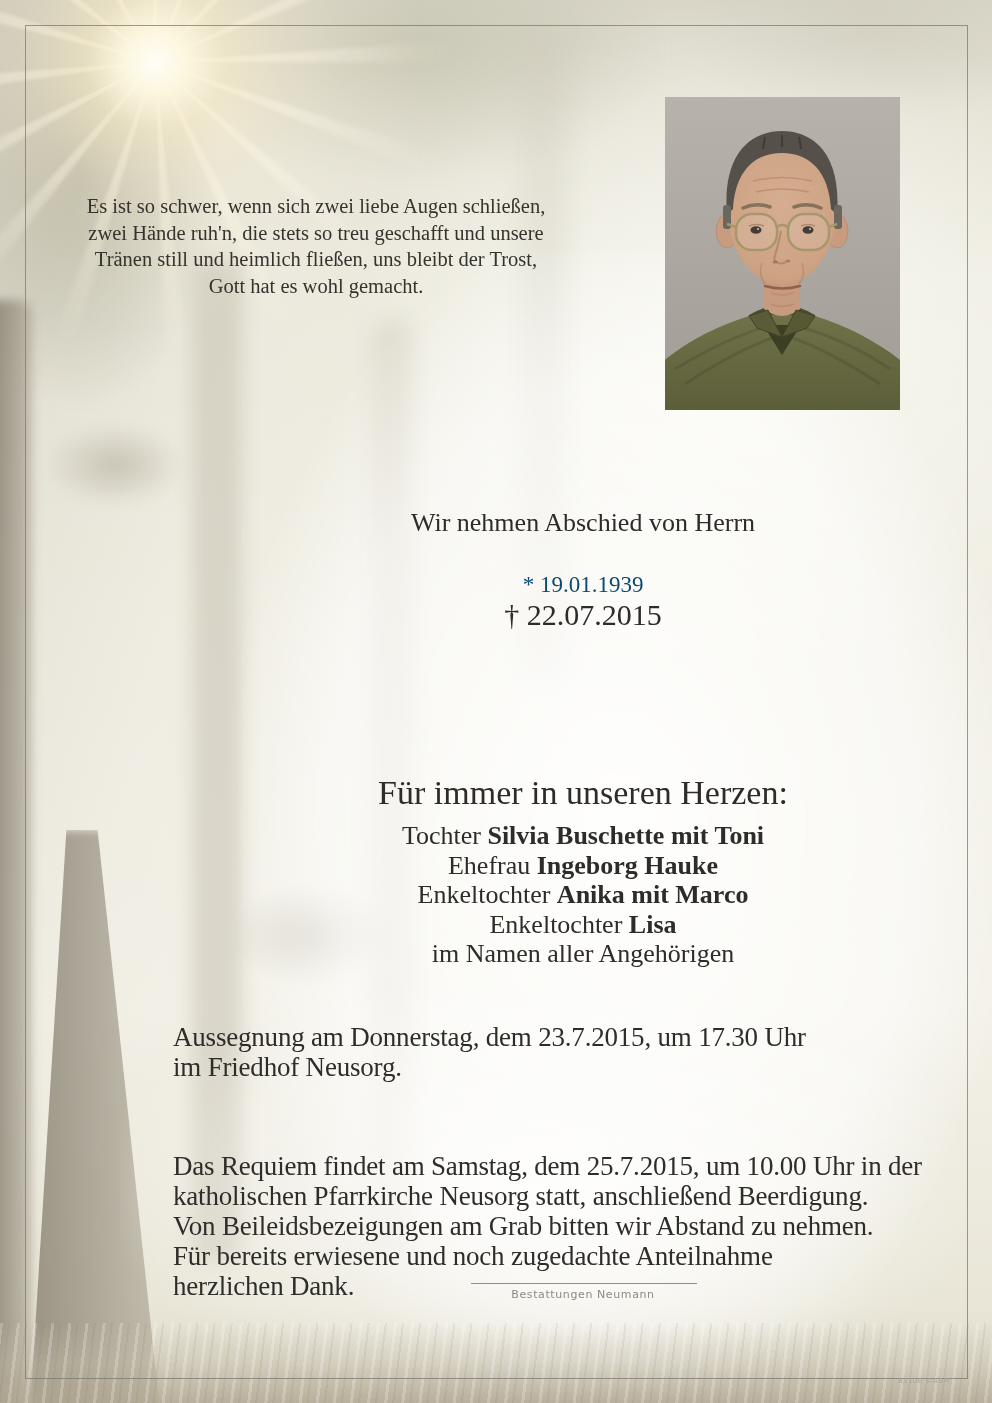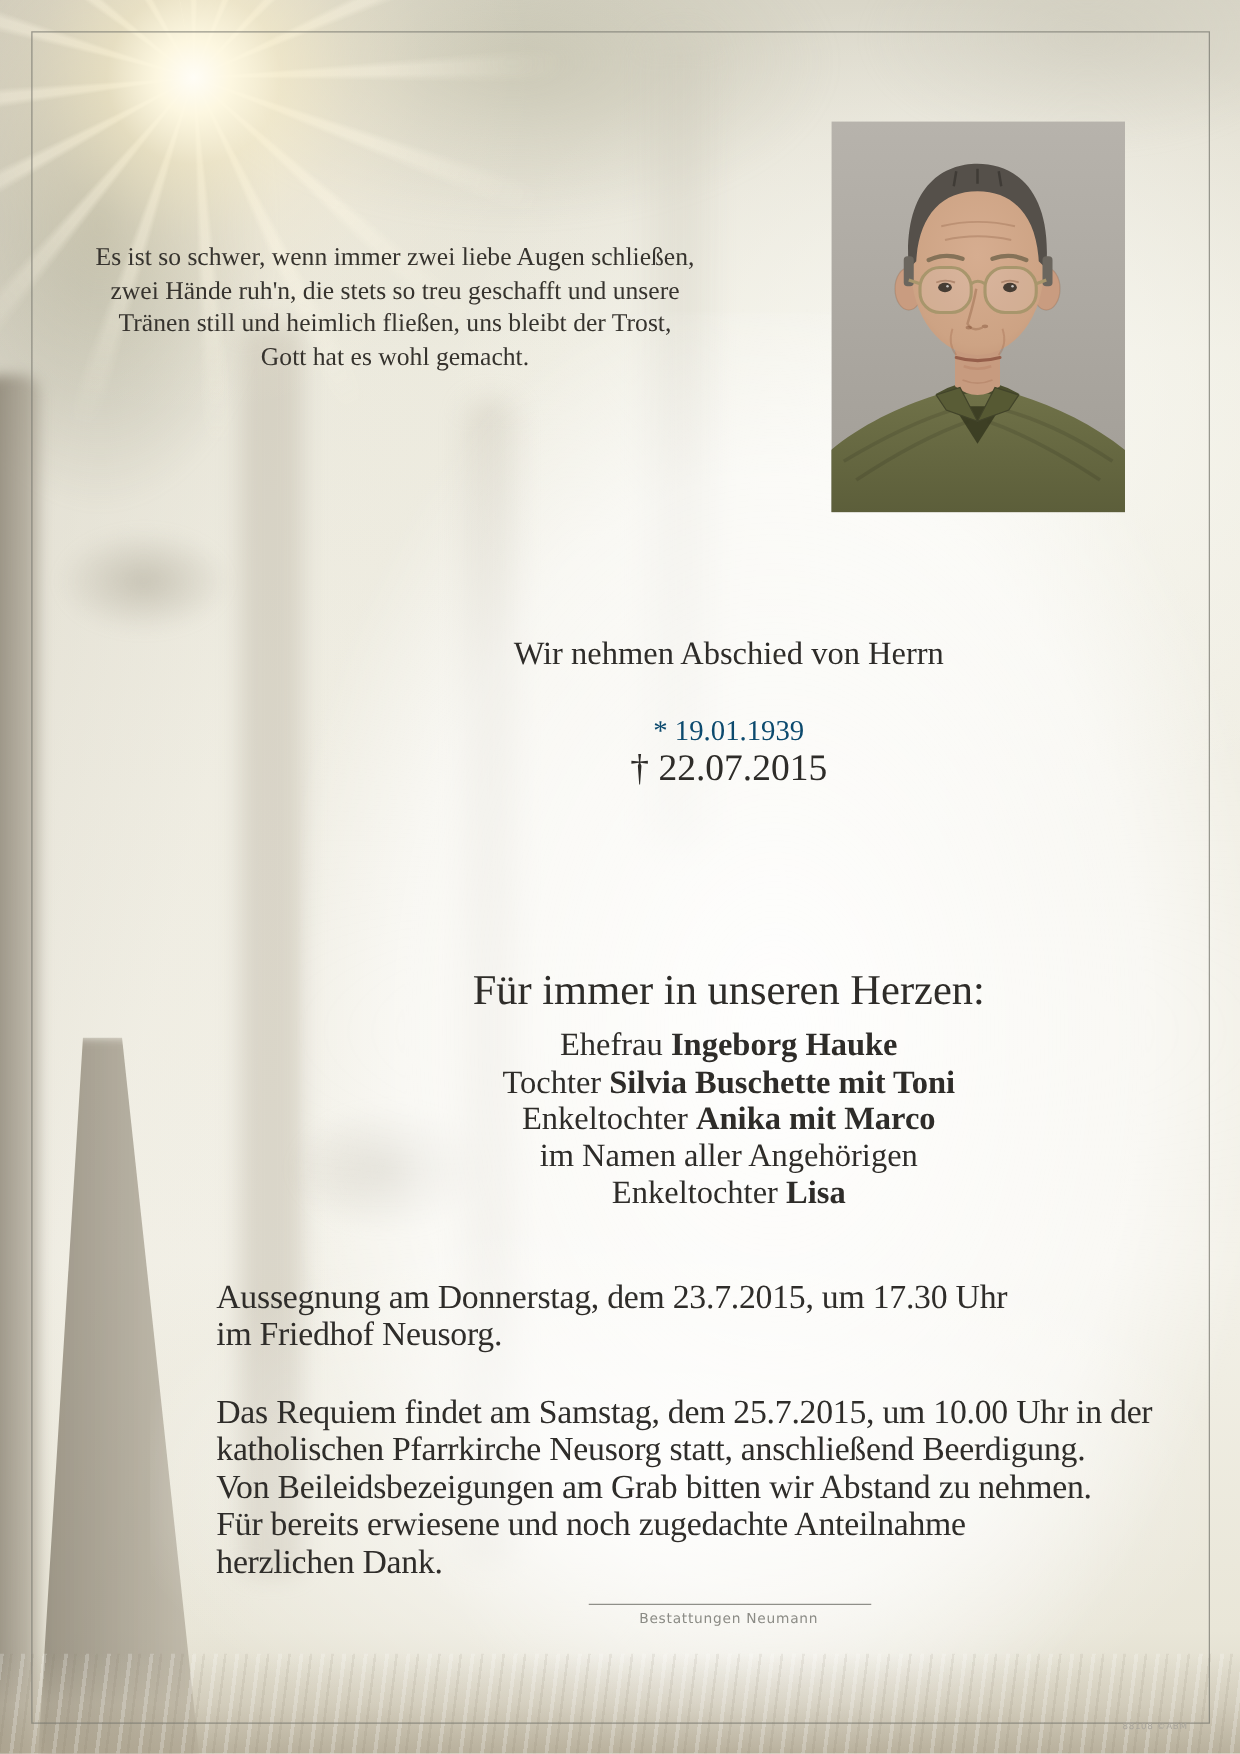--- a/index.html
+++ b/index.html
@@ -73,21 +73,21 @@
   .name{font-size:62px;line-height:66px;letter-spacing:-1.5px;margin-top:8px;color:#262523;}
   .birth{font-size:23px;line-height:28px;margin-top:32px;color:#0c4a6e;}
   .death{font-size:30px;line-height:28px;margin-top:2px;color:#2e2c29;}
   .family{position:absolute;left:283px;top:779px;width:600px;text-align:center;color:#2e2c29;}
   .family-heading{font-size:34px;line-height:28px;}
   .family-list{margin-top:14px;font-size:26px;line-height:29.5px;}
   .fam-names{font-weight:bold;}
   .service{position:absolute;left:173px;width:800px;text-align:left;
     font-size:27px;line-height:30px;letter-spacing:-0.2px;color:#2f2d2a;}
   .s1{top:1022px;}
-  .s2{top:1114px;}
+  .s2{top:1151px;}
   .footer-line{position:absolute;left:471px;top:1283px;width:226px;height:1px;background:#8f8f89;}
   .footer-text{
     position:absolute;left:433px;top:1288px;width:300px;text-align:center;
     font-family:"DejaVu Sans","Liberation Sans",sans-serif;
     font-size:11px;letter-spacing:0.6px;color:#8b8b85;
   }
   .print-code{
     position:absolute;left:886px;top:1377px;width:90px;
     font-family:"DejaVu Sans",sans-serif;font-size:7px;letter-spacing:0.5px;
     color:#a9a59c;filter:blur(0.4px);margin-left:12px;
@@ -116,21 +116,21 @@
     <div class="sun-rays"></div>
     <div class="sun-glow"></div>
     <div class="fog"></div>
     <div class="fog2"></div>
     <div class="ground"></div>
   </div>
 
   <div class="frame"></div>
 
   <div class="poem">
-    <div>Es ist so schwer, wenn immer zwei liebe Augen schließen,</div>
+    <div>Es ist so schwer, wenn sich zwei liebe Augen schließen,</div>
     <div>zwei Hände ruh'n, die stets so treu geschafft und unsere</div>
     <div>Tränen still und heimlich fließen, uns bleibt der Trost,</div>
     <div>Gott hat es wohl gemacht.</div>
   </div>
 
   <div class="photo">
     <svg width="235" height="313" viewBox="0 0 235 313">
       <defs>
         <linearGradient id="bgGrad" x1="0" y1="0" x2="0" y2="1">
           <stop offset="0" stop-color="#b7b3ac"></stop>
@@ -190,36 +190,36 @@
   <div class="announce">
     <div class="intro">Wir nehmen Abschied von Herrn</div>
     <div class="birth">* 19.01.1939</div>
     <div class="death">† 22.07.2015</div>
   </div>
 
   <div class="family">
     <div class="family-heading">Für immer in unseren Herzen:</div>
     <div class="family-list">
       <div class="fam-line">
+        <span class="fam-rel">Tochter</span>
+        <span class="fam-names">Silvia Buschette mit Toni</span>
+      </div>
+      <div class="fam-line">
         <span class="fam-rel">Ehefrau</span>
         <span class="fam-names">Ingeborg Hauke</span>
       </div>
       <div class="fam-line">
-        <span class="fam-rel">Tochter</span>
-        <span class="fam-names">Silvia Buschette mit Toni</span>
-      </div>
-      <div class="fam-line">
         <span class="fam-rel">Enkeltochter</span>
         <span class="fam-names">Anika mit Marco</span>
       </div>
-      <div class="fam-line">im Namen aller Angehörigen</div>
       <div class="fam-line">
         <span class="fam-rel">Enkeltochter</span>
         <span class="fam-names">Lisa</span>
       </div>
+      <div class="fam-line">im Namen aller Angehörigen</div>
     </div>
   </div>
 
   <div class="service s1">
     <div>Aussegnung am Donnerstag, dem 23.7.2015, um 17.30 Uhr</div>
     <div>im Friedhof Neusorg.</div>
   </div>
 
   <div class="service s2">
     <div>Das Requiem findet am Samstag, dem 25.7.2015, um 10.00 Uhr in der</div>

